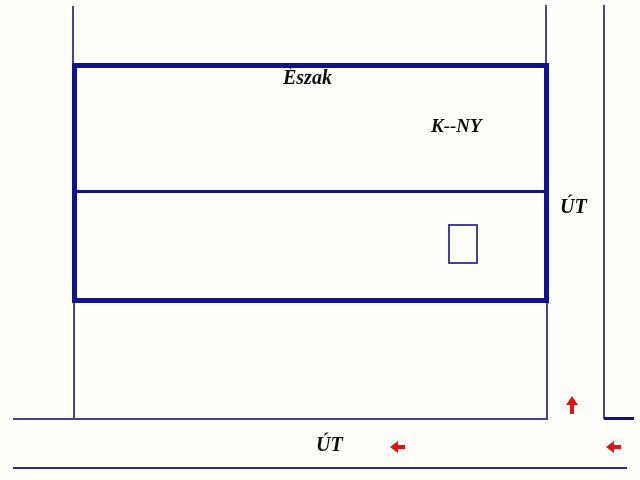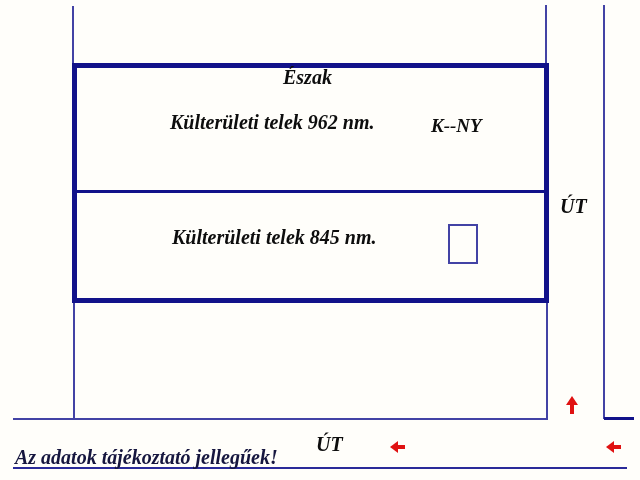--- a/index.html
+++ b/index.html
@@ -52,26 +52,23 @@
   <div class="line" style="left:13px;top:418px;width:535px;height:2px;"></div>
   <div class="line" style="left:604px;top:417px;width:30px;height:3px;background:var(--navy);"></div>
   <div class="line" style="left:13px;top:467px;width:614px;height:2px;background:#2a2a99;"></div>
 
   <div class="thick-rect"></div>
   <div class="divider"></div>
 
   <div class="small-rect"></div>
 
   <div class="lbl" style="left:283px;top:32px;margin-top:35px;">Észak</div>
-  <div class="lbl" style="left:170px;top:112px;">Külterületi telek 962 nm.</div>
   <div class="lbl" style="left:419px;top:116px;font-size:19px;margin-left:12px;">K--NY</div>
   <div class="lbl" style="left:560px;top:196px;">ÚT</div>
-  <div class="lbl" style="left:172px;top:227px;">Külterületi telek 845 nm.</div>
   <div class="lbl" style="left:316px;top:434px;">ÚT</div>
-  <div class="lbl lbl-disclaimer" style="left:15px;top:447px;">Az adatok tájékoztató jellegűek!</div>
 
   <div class="arrow arrow-up" style="left:566px;top:396px;width:13px;height:18px;">
     <div class="head"></div>
     <div class="shaft"></div>
   </div>
   <div class="arrow arrow-left" style="left:390px;top:441px;width:15px;height:12px;">
     <div class="head"></div>
     <div class="shaft"></div>
   </div>
   <div class="arrow arrow-left" style="left:606px;top:441px;width:15px;height:12px;">

